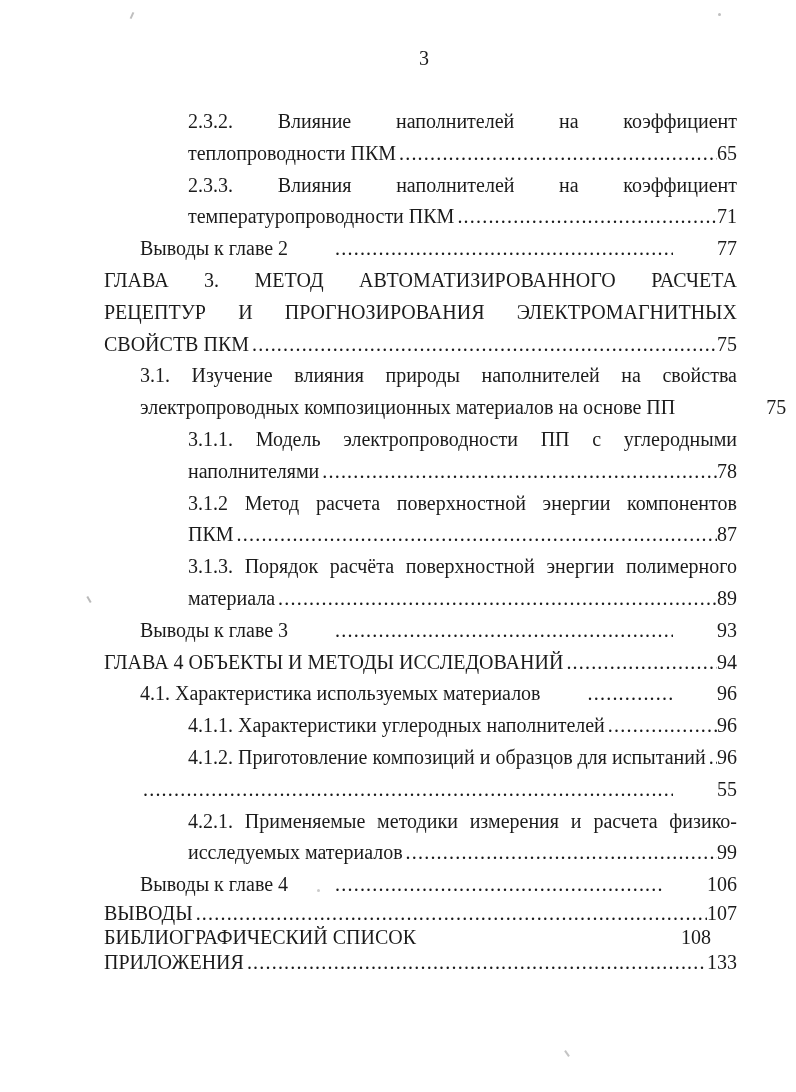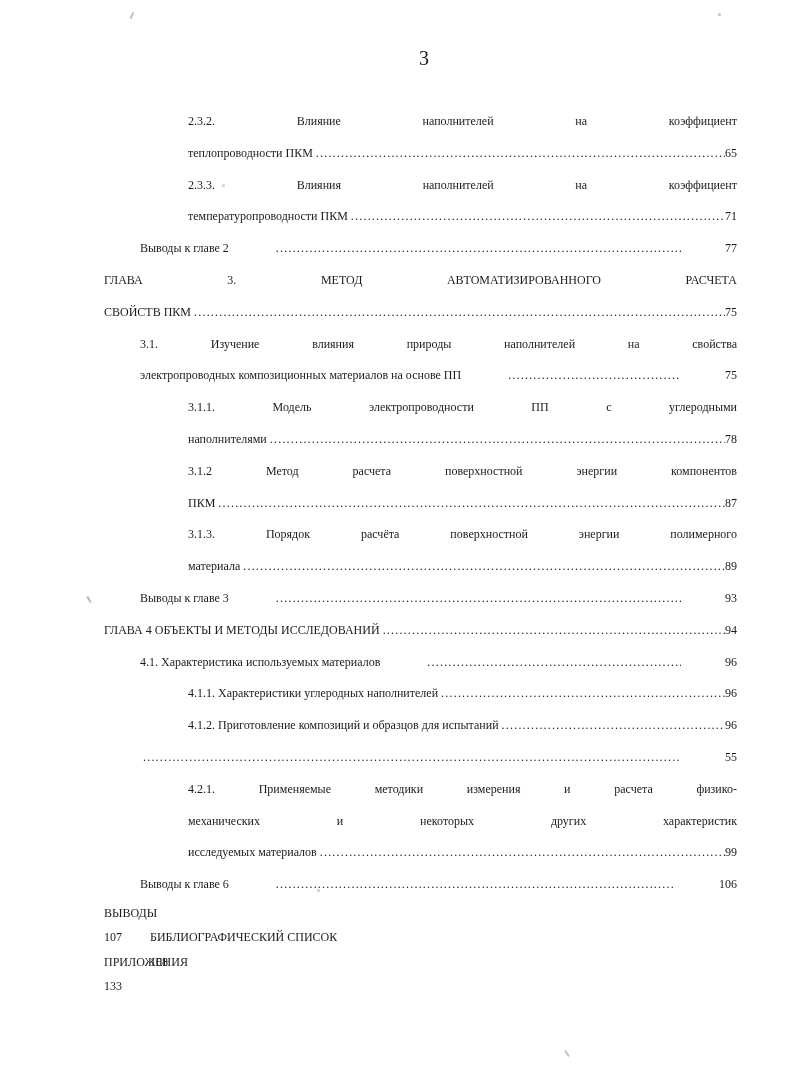--- a/index.html
+++ b/index.html
@@ -24,31 +24,30 @@
     font-size: 20px;
     line-height: 24px;
   }
   .pagenum span { margin-left: 52px; }
   .toc {
     position: absolute;
     top: 106px;
     left: 0;
     right: 0;
     padding: 0 59px 0 104px;
-    font-size: 12px;
+    font-size: 20px;
   }
   .row {
     height: 31.8px;
     line-height: 31.8px;
     white-space: nowrap;
   }
   .row.compact {
     height: 24.5px;
     line-height: 24.5px;
-    flex-direction: column;
   }
   .lvl0 { padding-left: 0; }
   .lvl1 { padding-left: 36px; gap: 44px; }
   .lvl2 { padding-left: 84px; }
   .row.justify {
     display: block;
     text-align: justify;
     text-align-last: justify;
     -moz-text-align-last: justify;
   }
@@ -99,20 +98,21 @@
       <span class="t">температуропроводности ПКМ</span>
       <span class="dots">............................................................................................................................................................................................................................</span>
       <span class="page">71</span>
     </div>
     <div class="row lvl1 leaderrow">
       <span class="t">Выводы к главе 2</span>
       <span class="dots">............................................................................................................................................................................................................................</span>
       <span class="page">77</span>
     </div>
     <div class="row lvl0 justify"><span class="t">ГЛАВА 3. МЕТОД АВТОМАТИЗИРОВАННОГО РАСЧЕТА</span></div>
+    <div class="row lvl0 justify"><span class="t">РЕЦЕПТУР И ПРОГНОЗИРОВАНИЯ ЭЛЕКТРОМАГНИТНЫХ</span></div>
     <div class="row lvl0 leaderrow">
       <span class="t">СВОЙСТВ ПКМ</span>
       <span class="dots">............................................................................................................................................................................................................................</span>
       <span class="page">75</span>
     </div>
     <div class="row lvl1 justify"><span class="t">3.1. Изучение влияния природы наполнителей на свойства</span></div>
     <div class="row lvl1 leaderrow">
       <span class="t">электропроводных композиционных материалов на основе ПП</span>
       <span class="dots">............................................................................................................................................................................................................................</span>
       <span class="page">75</span>
@@ -158,28 +158,27 @@
     <div class="row lvl2 leaderrow">
       <span class="t">4.1.2. Приготовление композиций и образцов для испытаний</span>
       <span class="dots">............................................................................................................................................................................................................................</span>
       <span class="page">96</span>
     </div>
     <div class="row lvl1 leaderrow">
       <span class="dots">............................................................................................................................................................................................................................</span>
       <span class="page">55</span>
     </div>
     <div class="row lvl2 justify"><span class="t">4.2.1. Применяемые методики измерения и расчета физико-</span></div>
-    <div class="row lvl2 justify"><span class="t">механических и некоторых других характеристик</span></div>
     <div class="row lvl2 leaderrow">
       <span class="t">исследуемых материалов</span>
       <span class="dots">............................................................................................................................................................................................................................</span>
       <span class="page">99</span>
     </div>
     <div class="row lvl1 leaderrow">
-      <span class="t">Выводы к главе 6</span>
+      <span class="t">Выводы к главе 4</span>
       <span class="dots">............................................................................................................................................................................................................................</span>
       <span class="page">106</span>
     </div>
     <div class="row lvl0 compact leaderrow">
       <span class="t">ВЫВОДЫ</span>
       <span class="dots">............................................................................................................................................................................................................................</span>
       <span class="page">107</span>
     </div>
     <div class="row lvl0 compact leaderrow noleader">
       <span class="t">БИБЛИОГРАФИЧЕСКИЙ СПИСОК</span>

